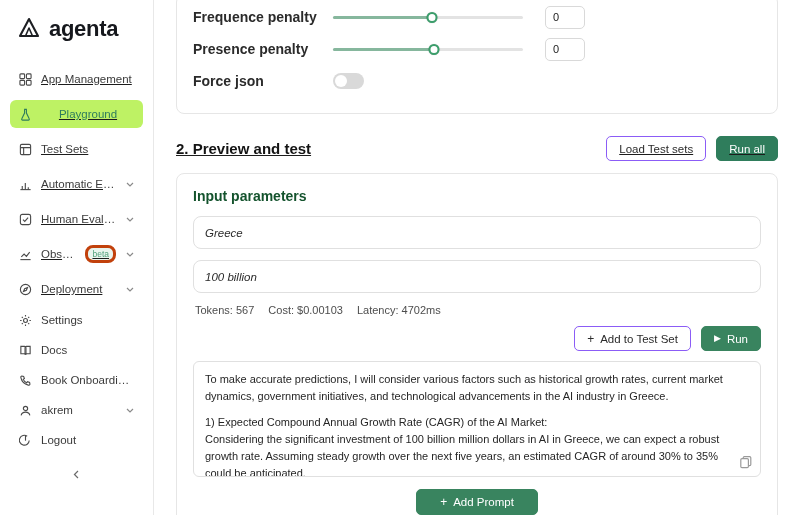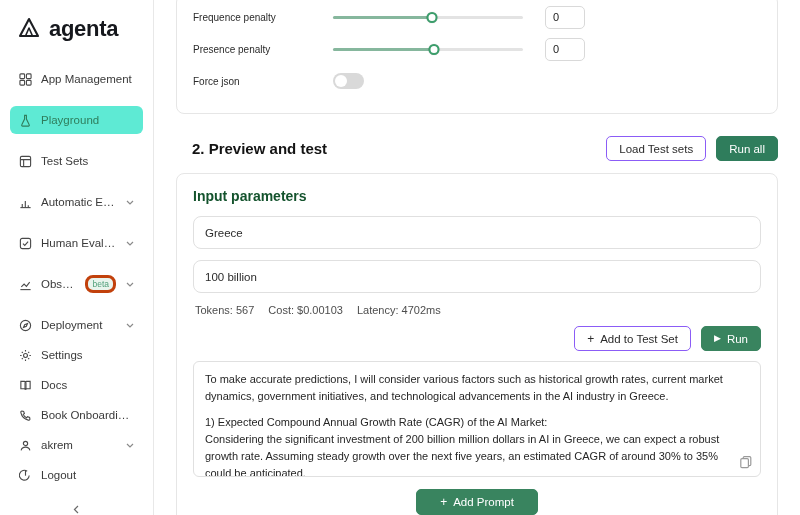--- a/index.html
+++ b/index.html
@@ -41,38 +41,40 @@
   .brand-name {
     font-size: 22px;
     font-weight: 600;
     letter-spacing: -0.3px;
     color: #16181d;
   }
   .nav {
     margin-top: 6px;
     display: flex;
     flex-direction: column;
-    gap: 11px;
+    gap: 5px;
+    text-decoration: underline;
   }
   .nav-item {
     display: flex;
     align-items: center;
     gap: 9px;
     height: 28px;
     margin: 1px 10px;
     padding: 0 8px;
     border-radius: 6px;
     font-size: 11.5px;
     color: #3a3a3a;
     cursor: pointer;
     white-space: nowrap;
   }
   .nav-item.active {
-    background: #5eead4;
+    background: #bef264;
     color: #2f7d5c;
+    text-align: center;
   }
   .nav-item .ico {
     width: 14px; height: 14px;
     flex: 0 0 14px;
     display: inline-flex;
     align-items: center;
     justify-content: center;
     color: #4a4a4a;
   }
   .nav-item.active .ico { color: #2f7d5c; }
@@ -130,22 +132,23 @@
     padding-bottom: 14px;
   }
   .param-row {
     display: flex;
     align-items: center;
     height: 28px;
     margin: 4px 0;
   }
   .param-label {
     width: 140px;
-    font-size: 10px;
+    font-size: 14px;
     color: #2b2b2b;
+    font-weight: bold;
   }
   .slider-wrap {
     width: 190px;
     position: relative;
     height: 18px;
     display: flex;
     align-items: center;
   }
   .slider-track {
     position: absolute;
@@ -195,21 +198,22 @@
     top: 2px; left: 2px;
     width: 12px; height: 12px;
     border-radius: 50%;
     background: #fff;
   }
 
   
   .section-head {
     display: flex;
     align-items: center;
-    margin: 22px 0 12px 16px;
+    margin: 22px 0 12px 0;
+    text-decoration: underline;
   }
   .section-title {
     font-size: 15px;
     font-weight: 700;
     color: #141414;
   }
   .section-actions {
     margin-left: auto;
     display: flex;
     align-items: center;
@@ -254,20 +258,21 @@
     height: 33px;
     border: 1px solid #e0e0e0;
     border-radius: 8px;
     background: #fff;
     font-size: 11.5px;
     color: #2b2b2b;
     display: flex;
     align-items: center;
     padding: 0 11px;
     margin-bottom: 11px;
+    font-style: italic;
   }
   .meta-line {
     font-size: 11px;
     color: #4d4d4d;
     margin: 4px 0 10px 2px;
     display: flex;
     gap: 14px;
   }
   .run-row {
     display: flex;
@@ -547,21 +552,21 @@
         </div>
         <div class="btn icon-btn primary">
           <span class="tri">▶</span>
           <span>Run</span>
         </div>
       </div>
 
       <div class="output-box">
         <p>To make accurate predictions, I will consider various factors such as historical growth rates, current market dynamics, government initiatives, and technological advancements in the AI industry in Greece.</p>
         <p style="margin-bottom:0">1) Expected Compound Annual Growth Rate (CAGR) of the AI Market:</p>
-        <p>Considering the significant investment of 200 billion million dollars in AI in Greece, we can expect a robust growth rate. Assuming steady growth over the next five years, an estimated CAGR of around 30% to 35% could be anticipated.</p>
+        <p>Considering the significant investment of 100 billion million dollars in AI in Greece, we can expect a robust growth rate. Assuming steady growth over the next five years, an estimated CAGR of around 30% to 35% could be anticipated.</p>
         <span class="copy-ico">
           <svg viewBox="0 0 14 14" width="14" height="14" fill="none" stroke="currentColor" stroke-width="1.2">
             <rect x="4.2" y="1.6" width="7.6" height="9" rx="1.2"></rect>
             <rect x="1.8" y="3.6" width="7.6" height="9" rx="1.2" fill="#fff"></rect>
           </svg>
         </span>
       </div>
 
       <div class="bottom-btn-row">
         <div class="btn wide primary icon-btn">

